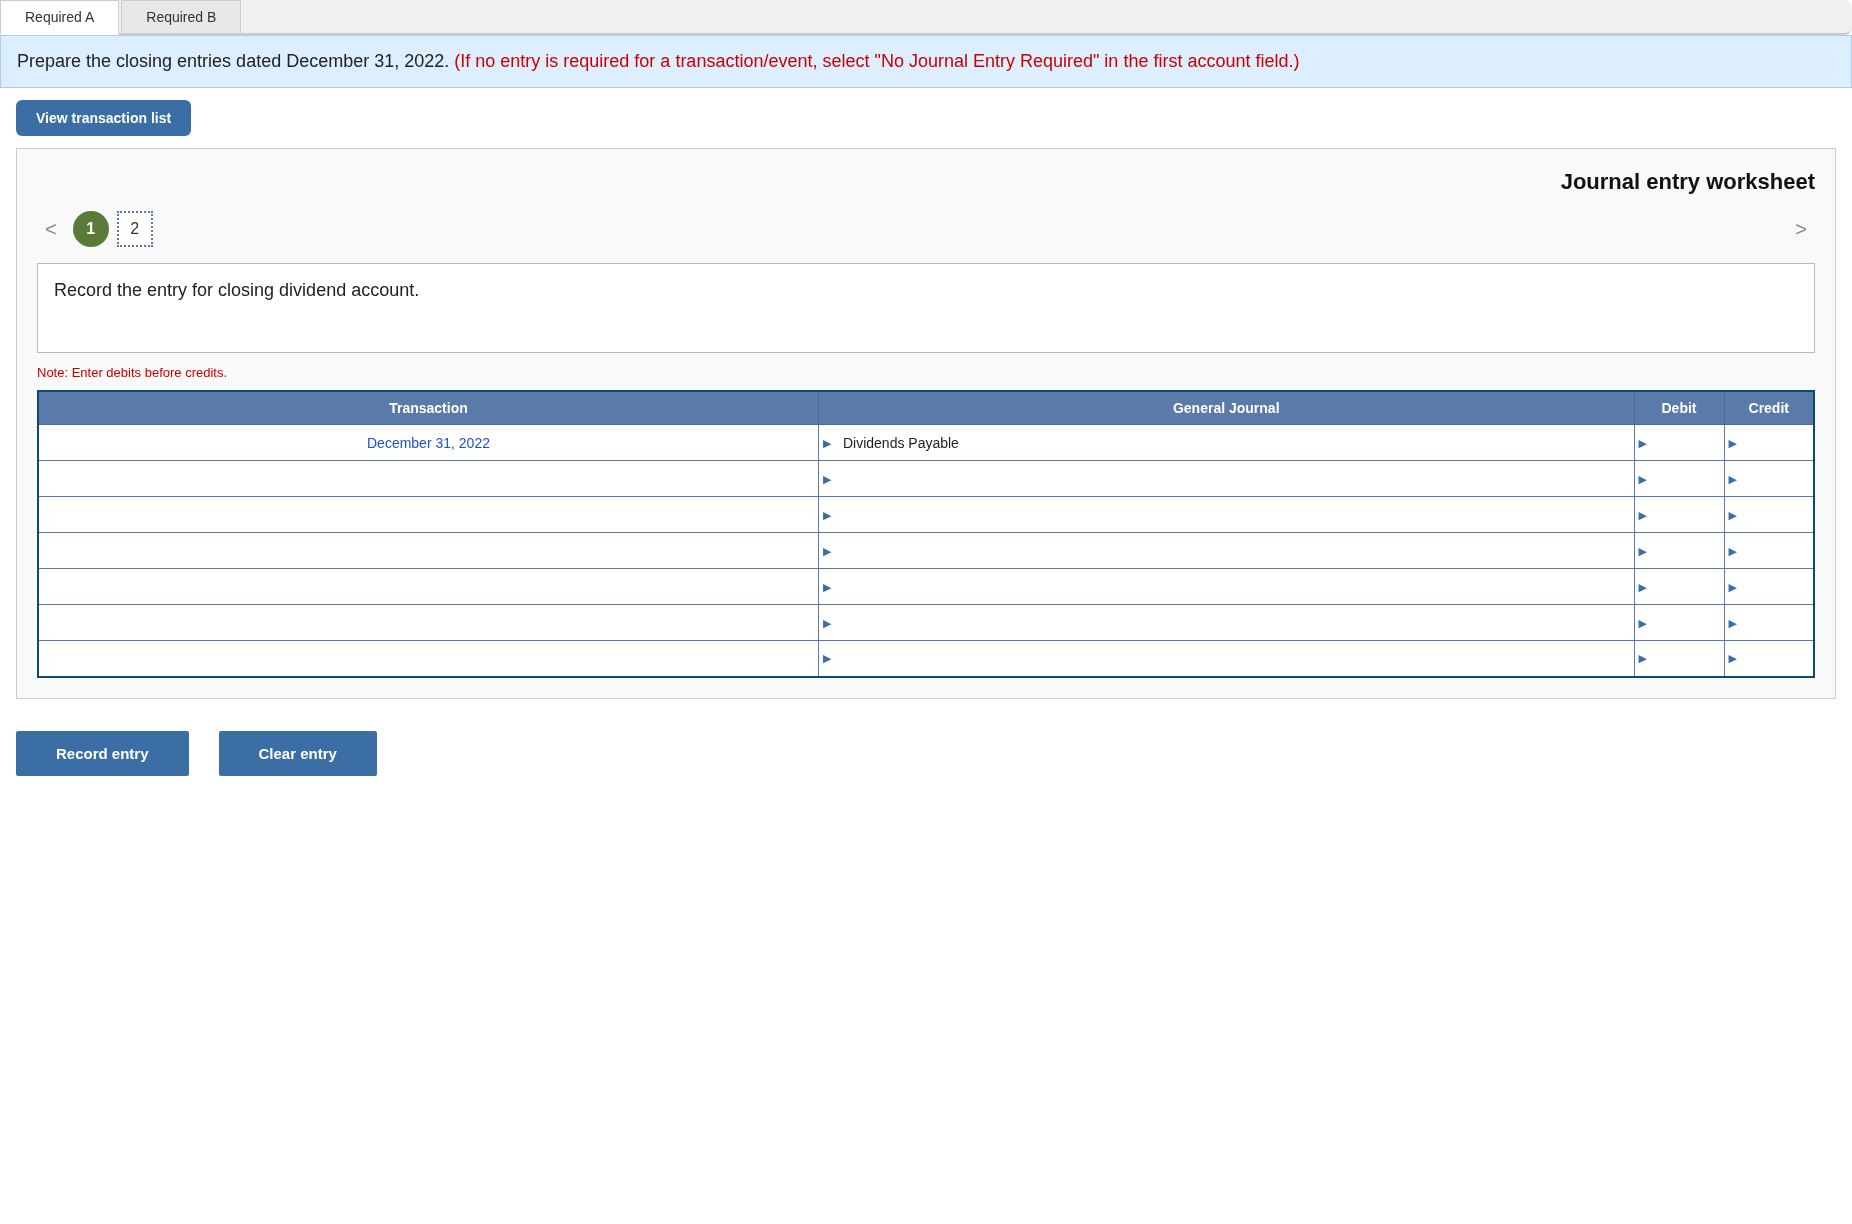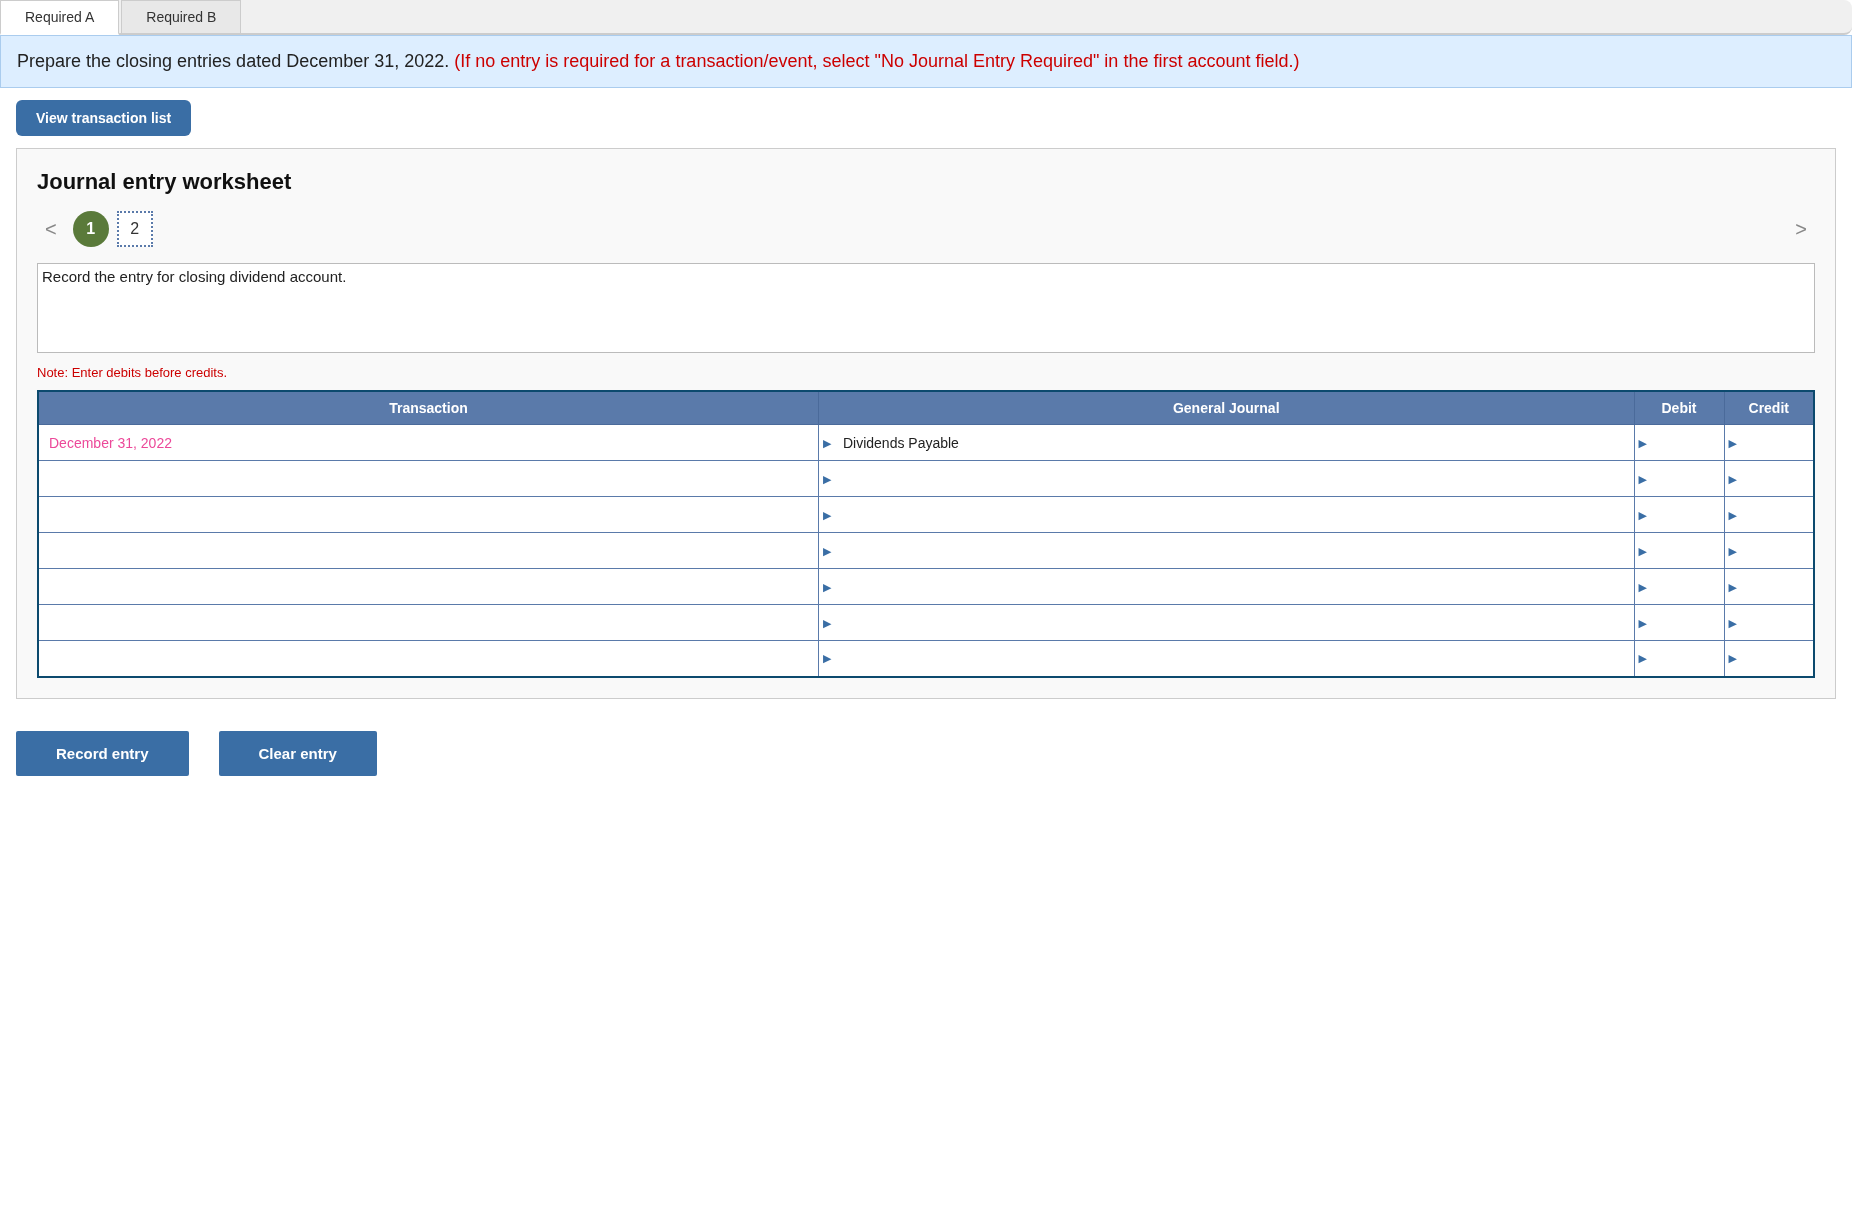--- a/index.html
+++ b/index.html
@@ -72,20 +72,21 @@
       border: 1px solid #ccc;
       background: #f9f9f9;
       padding: 20px;
     }
 
     .worksheet-title {
       font-size: 22px;
       font-weight: bold;
       margin-bottom: 16px;
       color: #111;
+      text-align: right;
     }
 
     
     .nav-row {
       display: flex;
       align-items: center;
       gap: 8px;
       margin-bottom: 16px;
     }
     .nav-arrow {
@@ -119,24 +120,24 @@
       font-size: 16px;
       color: #333;
       cursor: pointer;
       background: #fff;
     }
 
     
     .description-box {
       border: 1px solid #bbb;
       background: #fff;
-      padding: 4px;
+      padding: 16px;
       margin-bottom: 12px;
       min-height: 90px;
-      font-size: 15px;
+      font-size: 18px;
       color: #222;
     }
 
     
     .note-text {
       color: #cc0000;
       font-size: 13px;
       margin-bottom: 10px;
     }
 
@@ -161,21 +162,22 @@
       border-bottom: 1px solid #5a7aaa;
     }
     .journal-table tbody td {
       padding: 6px 10px;
       border-right: 1px solid #5a7aaa;
       font-size: 14px;
       height: 36px;
       background: #fff;
     }
     .journal-table tbody td.date-cell {
-      color: #ec4899;
+      text-align: center;
+      color: #1d4ed8;
       white-space: nowrap;
     }
     .journal-table tbody td.journal-cell {
       position: relative;
     }
     .journal-table tbody td.debit-cell,
     .journal-table tbody td.credit-cell {
       position: relative;
       width: 90px;
       min-width: 80px;

